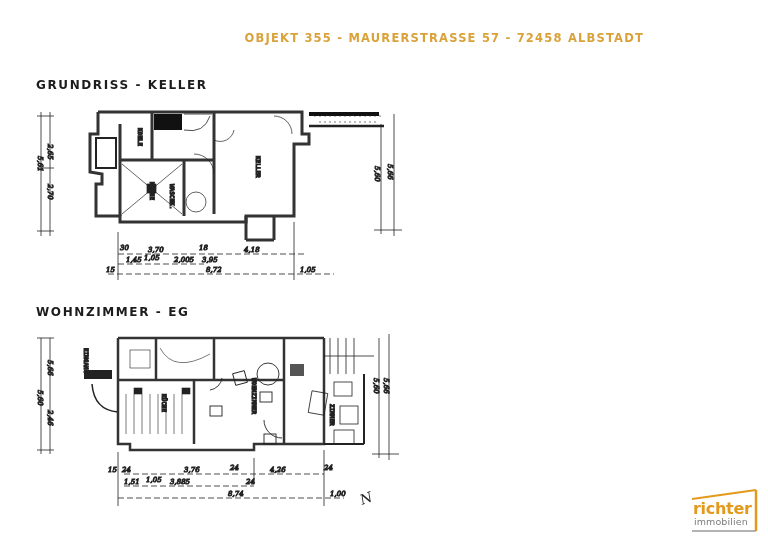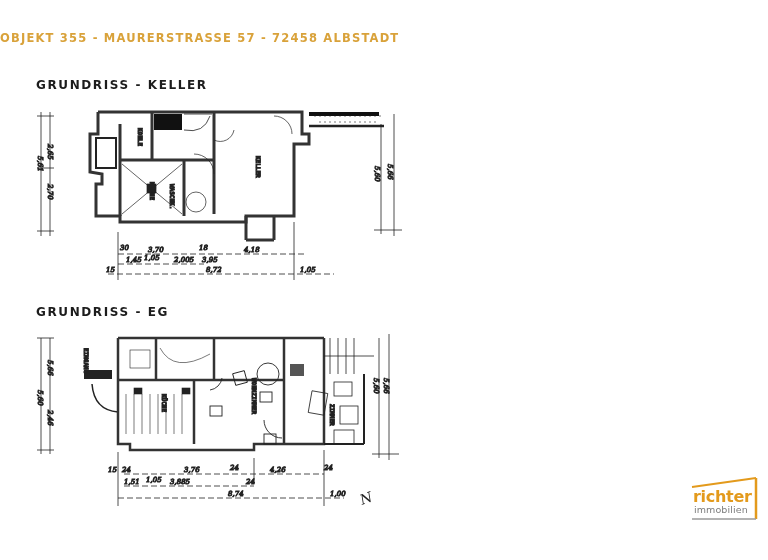--- a/index.html
+++ b/index.html
@@ -1,31 +1,31 @@
 <!DOCTYPE html>
 <html><head>
 <meta charset="utf-8">
 <style>
   * { margin: 0; padding: 0; box-sizing: border-box; }
   html, body { width: 768px; height: 560px; background: #ffffff; overflow: hidden; }
   body { position: relative; font-family: "DejaVu Sans", sans-serif; color: #1a1a1a; }
   .header-title {
-    position: absolute; top: 31px; left: 0; width: 644px; text-align: left;
+    position: absolute; top: 31px; left: 0; width: 644px; text-align: right;
     font-size: 11.5px; font-weight: bold; letter-spacing: 1.2px; color: #d9a23a;
   }
   .section-title {
     position: absolute; left: 36px; font-size: 12px; font-weight: bold;
     letter-spacing: 1.6px; color: #1c1c1c;
   }
   .plan { position: absolute; }
   .plan svg { display: block; }
   .dim { font-family: "DejaVu Serif", serif; font-style: italic; font-size: 7px; fill: #222; }
   .room { font-family: "DejaVu Sans Mono", monospace; font-size: 6px; fill: #222; font-weight: bold; }
   .logo {
-    position: absolute; left: 690px; top: 475px; width: 72px; height: 48px;
+    position: absolute; left: 690px; top: 487px; width: 72px; height: 48px;
   }
   .logo-word1 {
     position: absolute; left: 3px; top: 12px; font-size: 16px; font-weight: bold;
     color: #e39a1c; letter-spacing: -0.3px; font-family: "DejaVu Sans", sans-serif;
   }
   .logo-word2 {
     position: absolute; left: 4px; top: 29px; font-size: 9.5px; font-weight: normal;
     color: #7c7c7c; letter-spacing: 0.1px; font-family: "DejaVu Sans", sans-serif;
   }
 </style>
@@ -113,21 +113,21 @@
     <text class="dim" x="92" y="158">1,45</text>
     <text class="dim" x="110" y="156">1,05</text>
     <text class="dim" x="140" y="158">2,005</text>
     <text class="dim" x="168" y="158">3,95</text>
     <text class="dim" x="72" y="168">15</text>
     <text class="dim" x="172" y="168">8,72</text>
     <text class="dim" x="266" y="168">1,05</text>
   </svg>
 </div>
 
-<div class="section-title" style="top:305px;">GRUNDRISS - EG</div>
+<div class="section-title" style="top:305px;">WOHNZIMMER - EG</div>
 
 <div class="plan" style="left:34px; top:334px;">
   <svg width="380" height="180" viewBox="0 0 380 180" xmlns="http://www.w3.org/2000/svg" stroke="#222" fill="none">
 
     <g stroke-width="0.8">
       <line x1="7" y1="4" x2="7" y2="120"></line>
       <line x1="16" y1="4" x2="16" y2="120"></line>
       <line x1="3" y1="4" x2="20" y2="4"></line>
       <line x1="3" y1="116" x2="20" y2="116"></line>
     </g>

